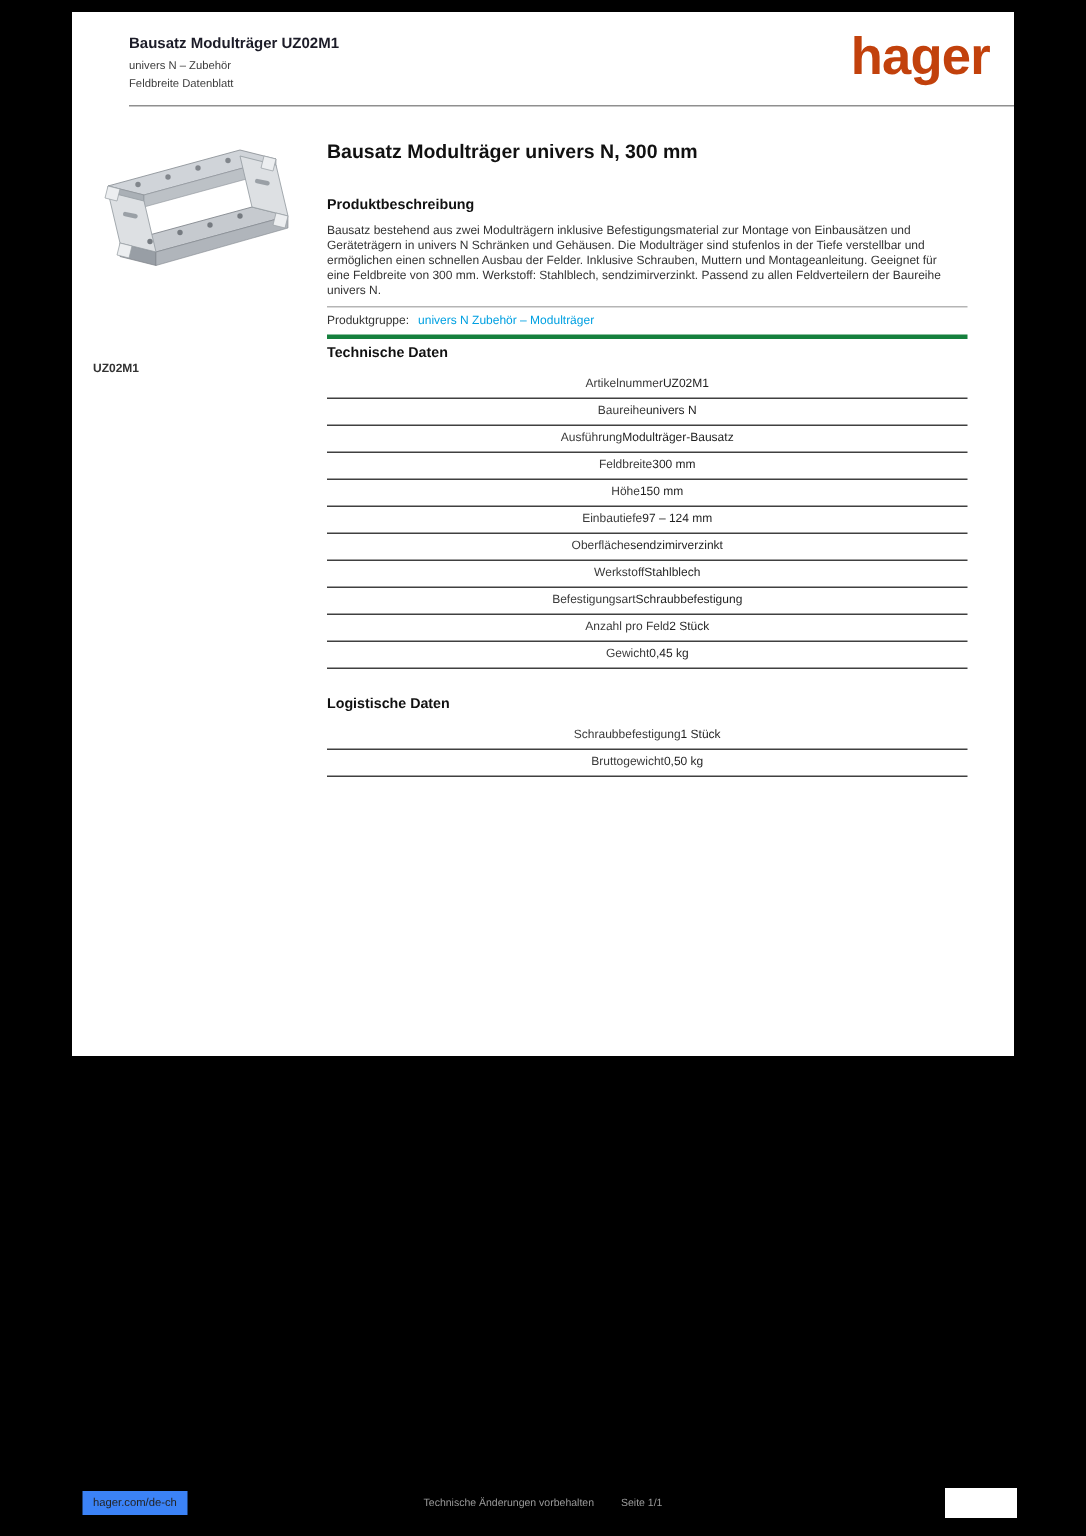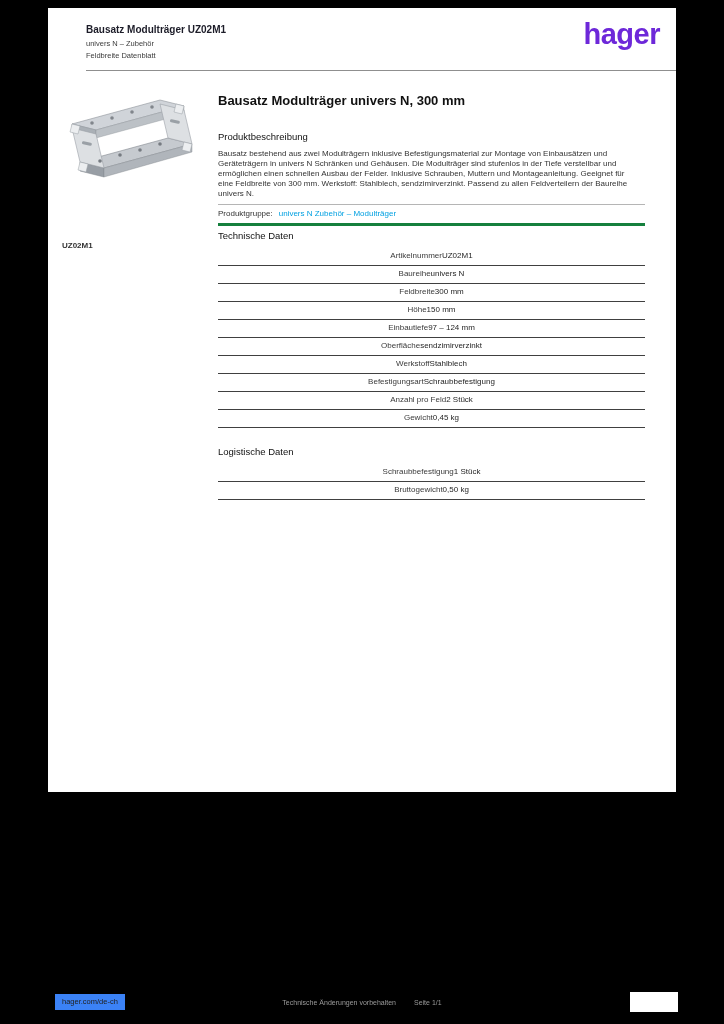--- a/index.html
+++ b/index.html
@@ -6,43 +6,43 @@
   html,body { margin:0; padding:0; }
   body {
     width:724px; height:1024px;
     background:#000;
     position:relative;
     font-family:"Liberation Sans", sans-serif;
     overflow:hidden;
   }
   .page {
     position:absolute; left:48px; top:8px;
-    width:628px; height:784px;
+    width:628px; height:696px;
     background:#ffffff;
   }
   
   .hdr-left { position:absolute; left:38px; top:16px; }
   .hdr-line1 { font-size:10px; font-weight:bold; color:#1c1c28; margin-bottom:4px; }
   .hdr-line2 { font-size:7.5px; color:#3c3c3c; margin-bottom:3px; }
   .hdr-line3 { font-size:7.5px; color:#3c3c3c; }
   .logo {
     position:absolute; right:16px; top:12px;
-    font-size:29px; font-weight:bold; color:#6d28d9;
+    font-size:35px; font-weight:bold; color:#c2410c;
     letter-spacing:-0.5px; line-height:1;
   }
   .hdr-rule { position:absolute; left:38px; right:0; top:62px; height:1px; background:#8f8f8f; }
 
   
   .photo-wrap { position:absolute; left:12px; top:82px; width:148px; height:96px; }
   .photo-caption { position:absolute; left:14px; top:233px; font-size:8px; font-weight:bold; color:#333; }
 
   
   .main { position:absolute; left:170px; top:86px; width:427px; }
   h1.title { font-size:13px; font-weight:bold; color:#111; margin:0 0 22px 0; line-height:1.15; }
-  h2.sec { font-size:9.5px; font-weight:normal; color:#111; margin:0 0 7px 0; }
+  h2.sec { font-size:9.5px; font-weight:bold; color:#111; margin:0 0 7px 0; }
   p.desc { font-size:8px; line-height:10px; color:#333; margin:0 11px 5px 0; }
   .rule { height:1px; background:#b5b5b5; margin:2px 0 0 0; }
   .linkrow {
     display:flex; justify-content:flex-start; gap:6px;
     font-size:8px; color:#333;
     padding:4px 0 5px; border-bottom:3px solid #15803d; margin-bottom:4px;
   }
   .link { color:#00a0e1; cursor:pointer; }
   .rows { margin-bottom:18px; }
   .row {
@@ -133,20 +133,24 @@
     <div class="rows">
       <div class="row">
         <span class="lbl">Artikelnummer</span>
         <span class="val">UZ02M1</span>
       </div>
       <div class="row">
         <span class="lbl">Baureihe</span>
         <span class="val">univers N</span>
       </div>
       <div class="row">
+        <span class="lbl">Ausführung</span>
+        <span class="val">Modulträger-Bausatz</span>
+      </div>
+      <div class="row">
         <span class="lbl">Feldbreite</span>
         <span class="val">300 mm</span>
       </div>
       <div class="row">
         <span class="lbl">Höhe</span>
         <span class="val">150 mm</span>
       </div>
       <div class="row">
         <span class="lbl">Einbautiefe</span>
         <span class="val">97 – 124 mm</span>

